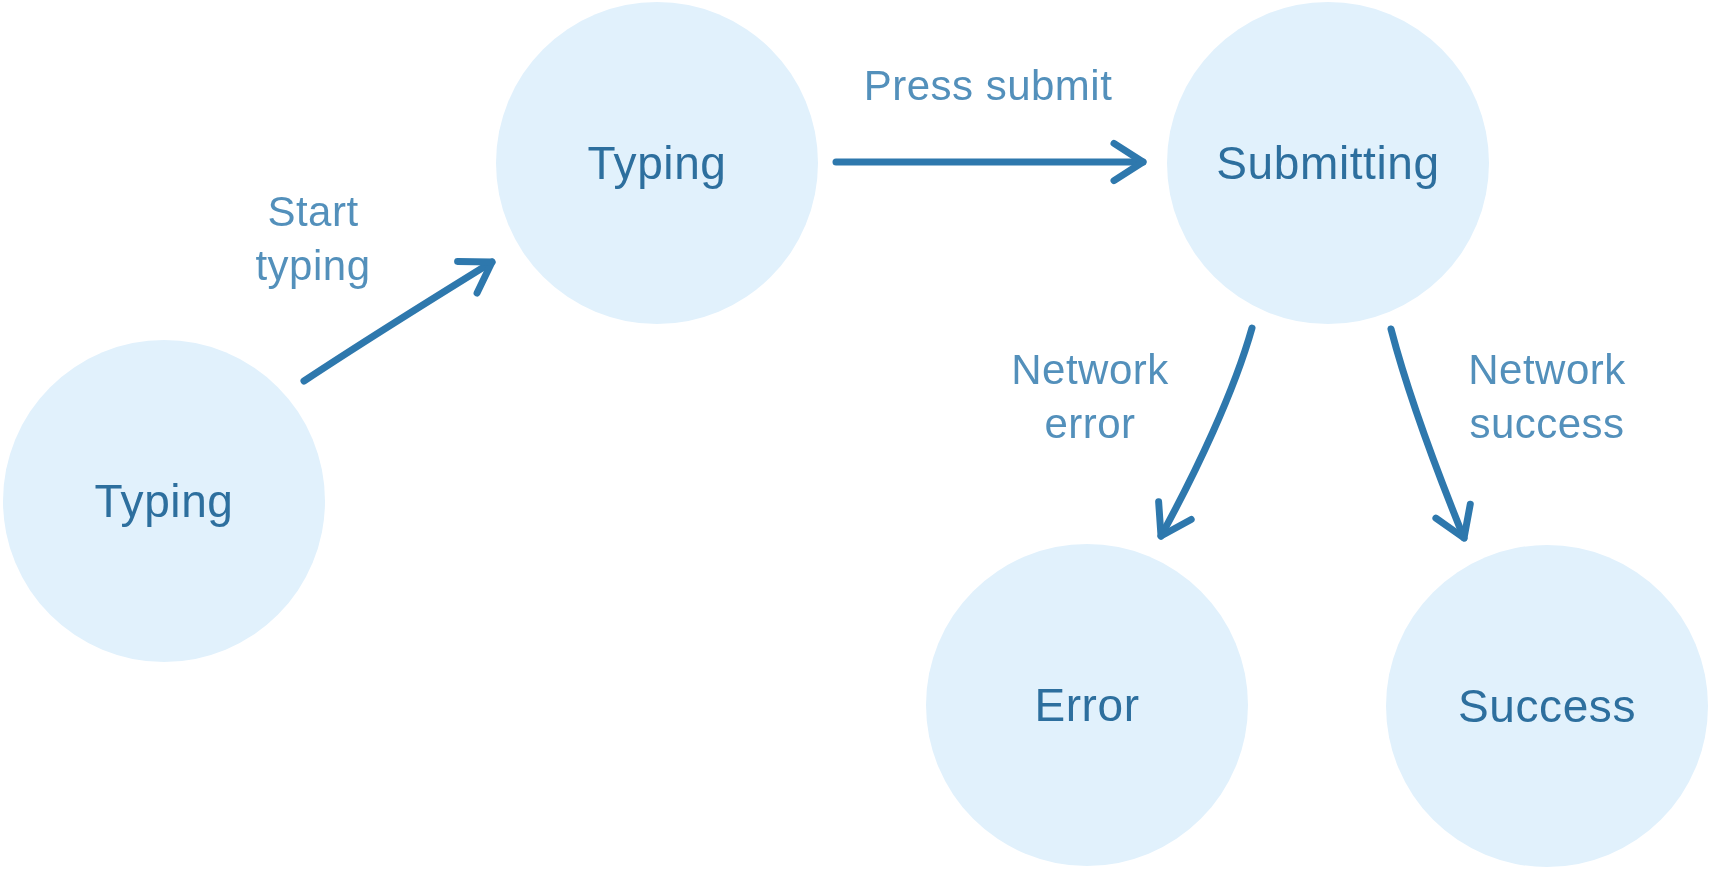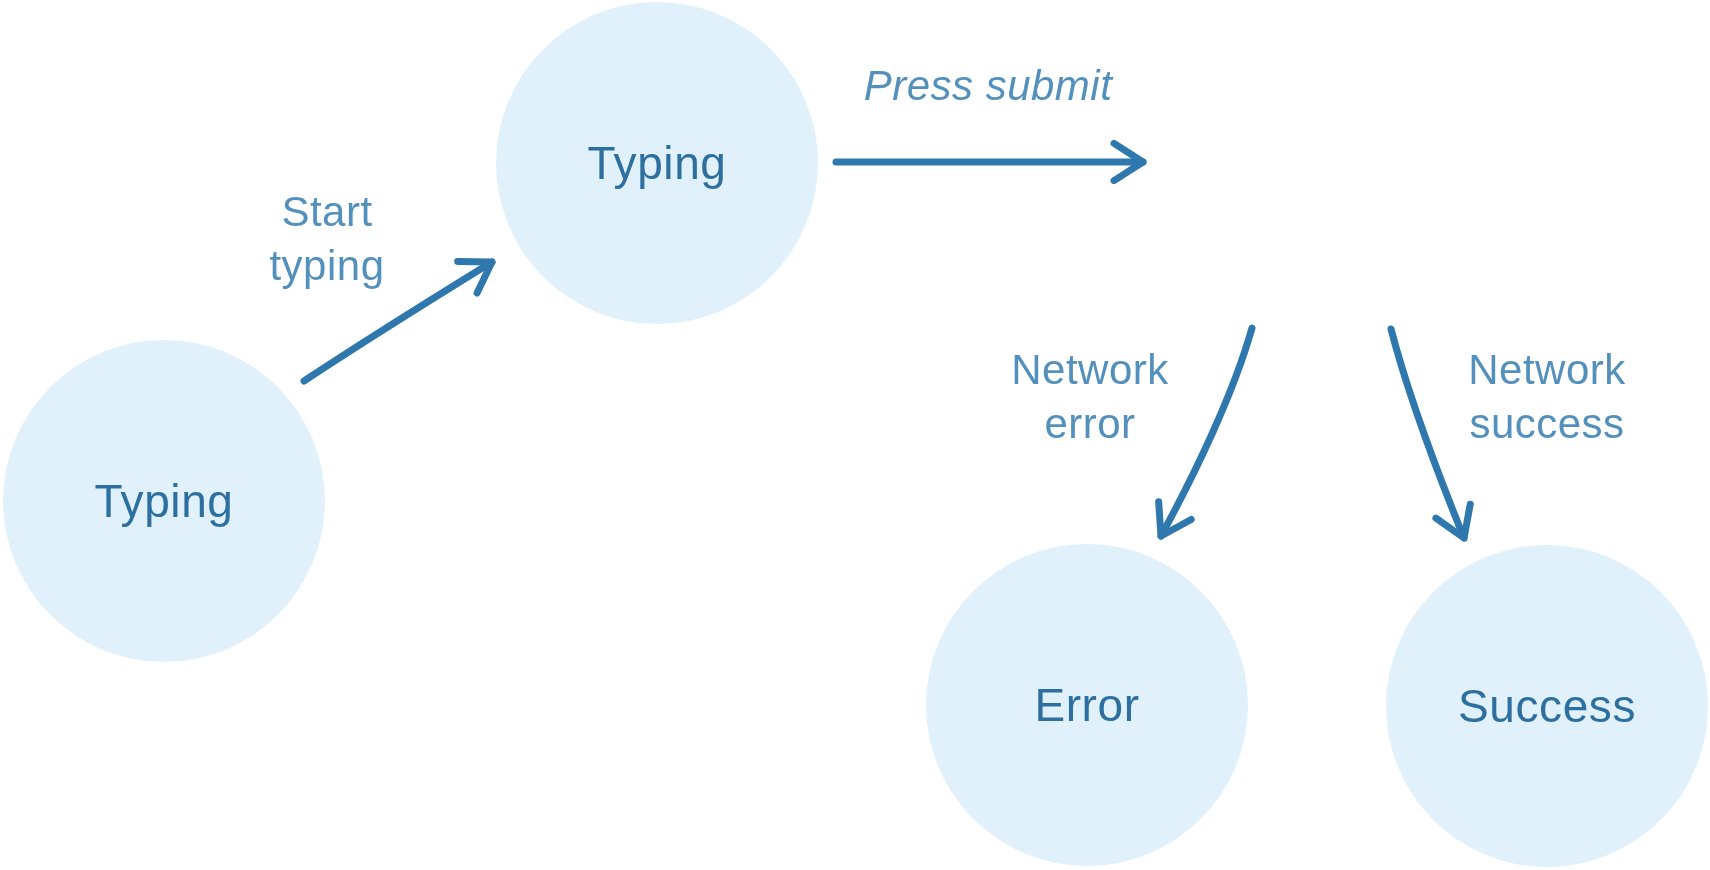--- a/index.html
+++ b/index.html
@@ -75,30 +75,33 @@
   </svg>
 
   <div class="node" style="left:164px; top:501px;">
     <span class="node-label">Typing</span>
   </div>
 
   <div class="node" style="left:657px; top:163px;">
     <span class="node-label">Typing</span>
   </div>
 
+  <div class="node" style="left:1328px; top:163px;">
+    <span class="node-label">Submitting</span>
+  </div>
 
   <div class="node" style="left:1547px; top:706px;">
     <span class="node-label">Success</span>
   </div>
 
   <div class="node" style="left:1087px; top:705px;">
     <span class="node-label">Error</span>
   </div>
 
-  <div class="edge-label" style="left:327px; top:239px; width:180px;">Start typing</div>
+  <div class="edge-label" style="left:313px; top:239px; width:180px;">Start typing</div>
 
-  <div class="edge-label" style="left:988px; top:86px; width:320px;font-style:italic;">Press submit</div>
+  <div class="edge-label" style="left:988px; top:86px; width:320px;">Press submit</div>
 
   <div class="edge-label" style="left:1090px; top:397px; width:240px;">Network error</div>
 
   <div class="edge-label" style="left:1547px; top:397px; width:240px;">Network success</div>
 
 </div>
 
 </body></html>

